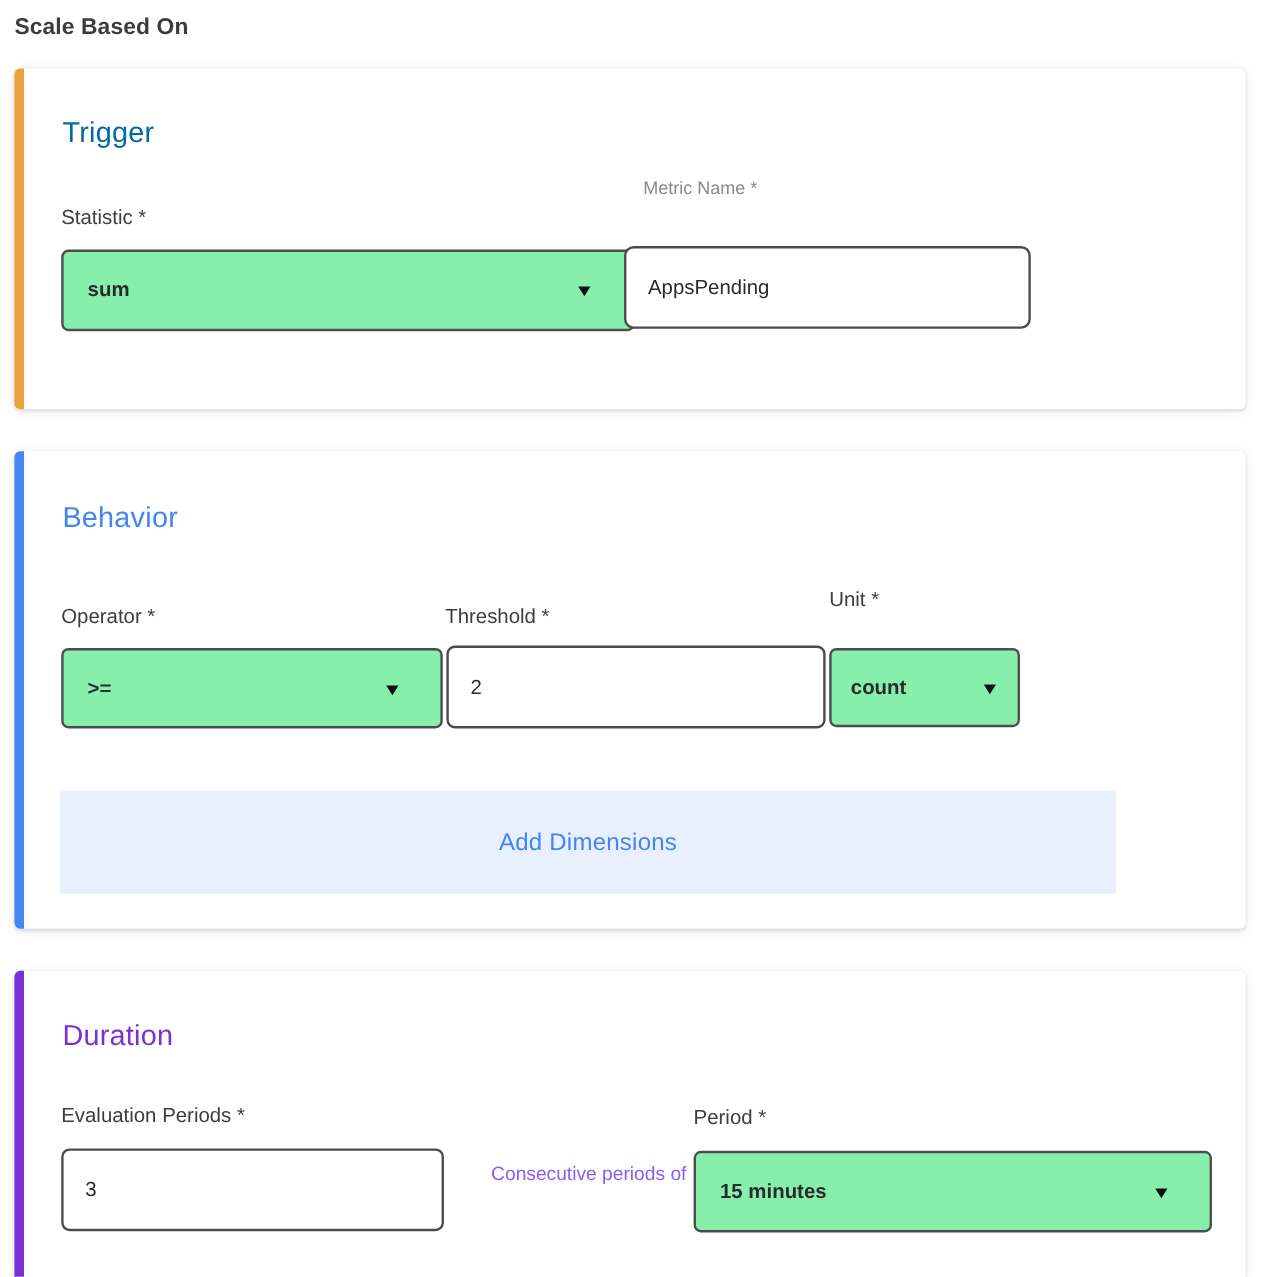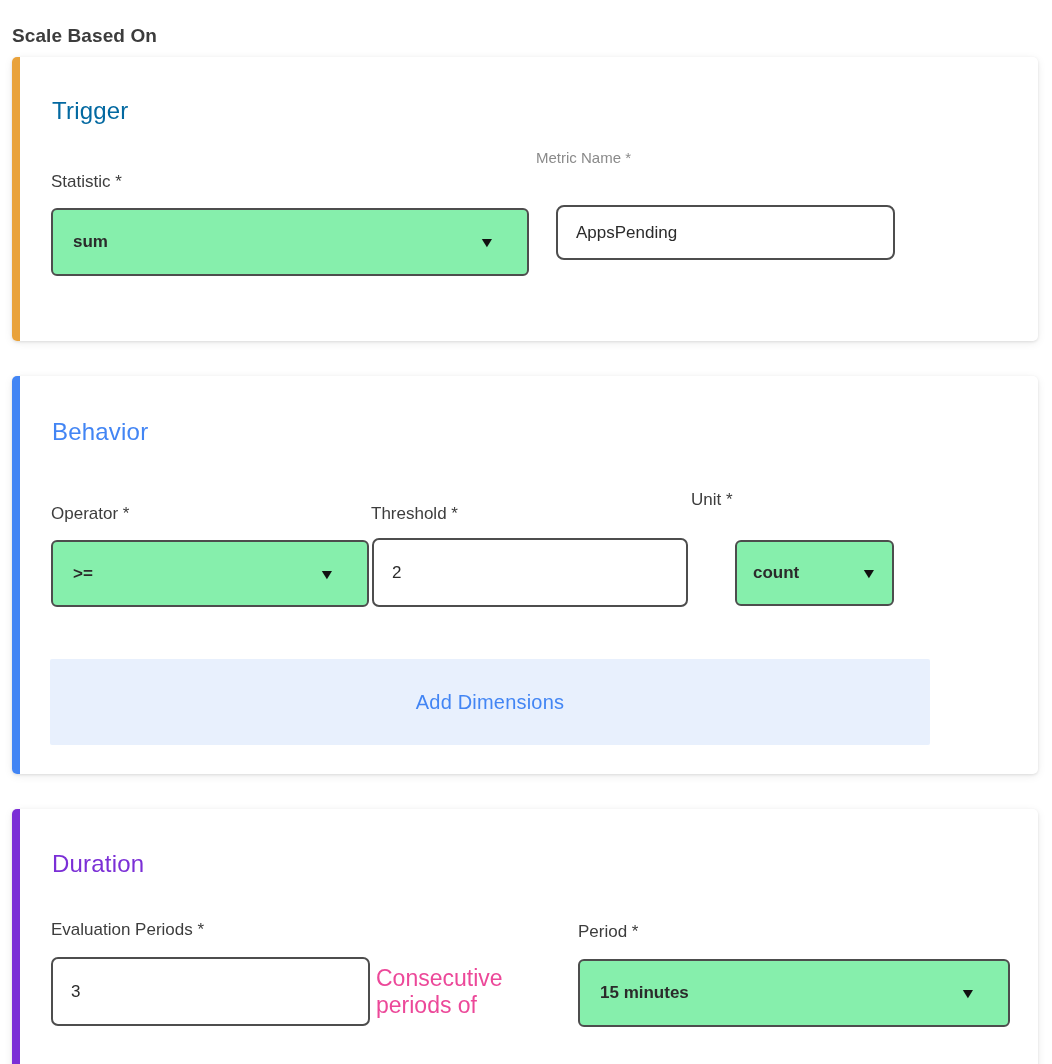--- a/index.html
+++ b/index.html
@@ -6,21 +6,20 @@
   body {
     width: 1052px; height: 1064px; position: relative;
     background: #ffffff;
     font-family: "Liberation Sans", sans-serif;
     color: #3d3d3d;
   }
   .page-title {
     position: absolute; left: 12px; top: 12px;
     font-size: 19px; font-weight: 700; color: #3c3c3c;
     letter-spacing: 0.1px;
-    margin-top: 13px;
   }
   .card {
     position: absolute; left: 12px; width: 1026px;
     background: #ffffff; border-radius: 5px;
     box-shadow: 0 1px 3px rgba(0,0,0,0.10), 0 2px 10px rgba(0,0,0,0.07);
   }
   .card-trigger  { top: 57px;  height: 284px; }
   .card-behavior { top: 376px; height: 398px; }
   .card-duration { top: 809px; height: 290px; }
   .accent {
@@ -61,34 +60,34 @@
   }
   .btn-add-dimensions {
     position: absolute; left: 38px; top: 283px; width: 880px; height: 86px;
     background: #E8F0FD; color: #4285F4; border: none; border-radius: 2px;
     font-family: "Liberation Sans", sans-serif; font-size: 20px;
     display: flex; align-items: center; justify-content: center;
     cursor: pointer; letter-spacing: 0.2px;
   }
   .connector-text {
     position: absolute; left: 364px; top: 156px; width: 196px;
-    text-align: left; font-size: 23px; color: #ec4899; line-height: 27px;
+    text-align: right; font-size: 16px; color: #8b5cf6; line-height: 27px;
   }
   
   .lbl-statistic { left: 39px;  top: 115px; }
   .lbl-metric    { left: 524px; top: 92px; }
   .sel-statistic { left: 39px;  top: 151px; width: 478px; height: 68px; }
-  .inp-metric    { left: 544px; top: 148px; width: 339px; height: 55px; }
+  .inp-metric    { left: 508px; top: 148px; width: 339px; height: 69px; }
   
   .lbl-operator  { left: 39px;  top: 128px; }
   .lbl-threshold { left: 359px; top: 128px; }
   .lbl-unit      { left: 679px; top: 114px; }
   .sel-operator  { left: 39px;  top: 164px; width: 318px; height: 67px; }
   .inp-threshold { left: 360px; top: 162px; width: 316px; height: 69px; }
-  .sel-unit      { left: 679px; top: 164px; width: 159px; height: 66px; padding: 0 16px; margin-left: 44px; }
+  .sel-unit      { left: 679px; top: 164px; width: 159px; height: 66px; padding: 0 16px; }
   .sel-unit .arrow { margin-left: 0; }
   
   .lbl-eval   { left: 39px;  top: 111px; }
   .inp-eval   { left: 39px;  top: 148px; width: 319px; height: 69px; }
   .lbl-period { left: 566px; top: 113px; }
   .sel-period { left: 566px; top: 150px; width: 432px; height: 68px; }
 </style>
 </head>
 <body>
 

